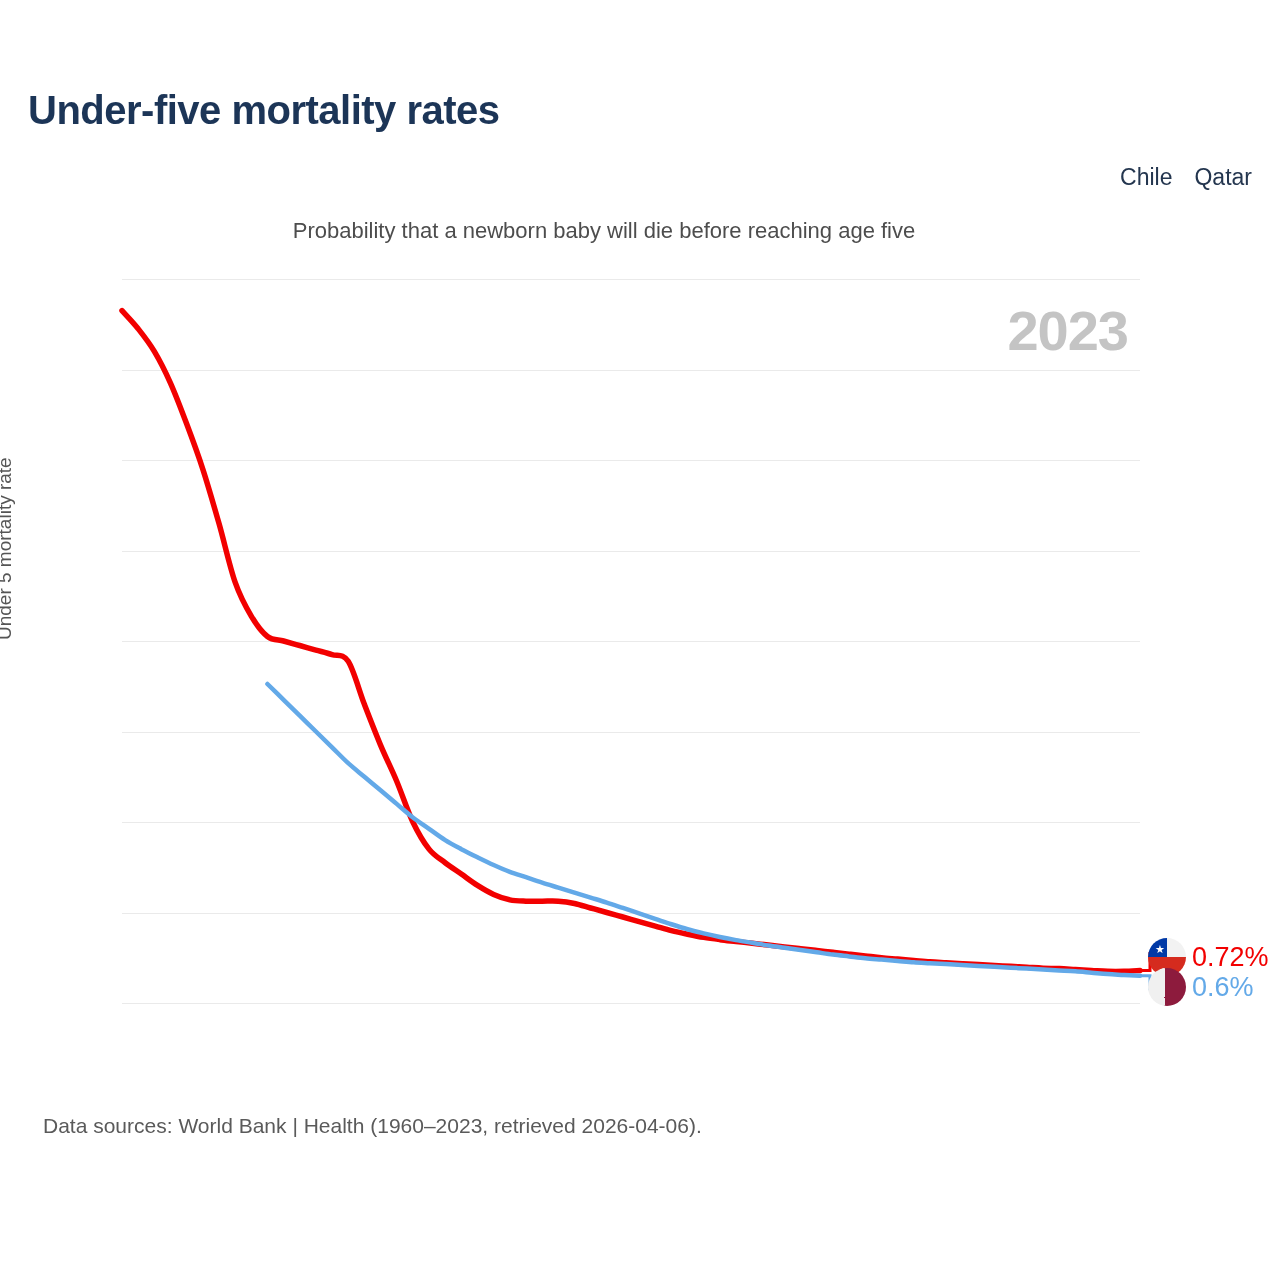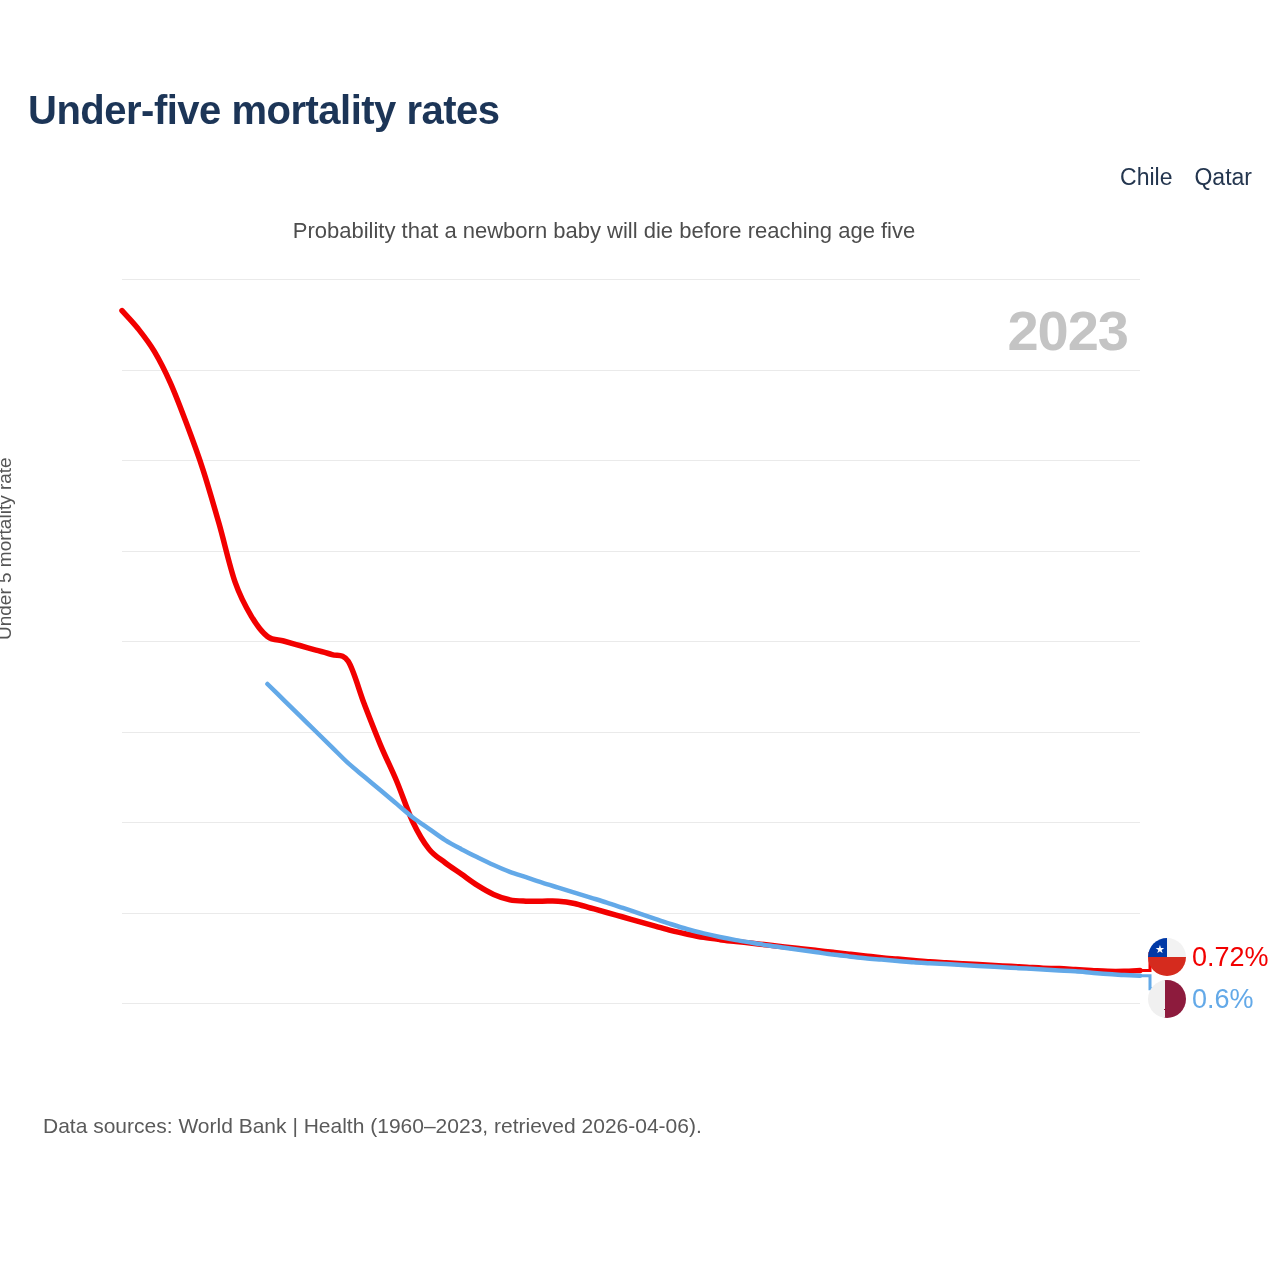--- a/index.html
+++ b/index.html
@@ -176,21 +176,21 @@
 <div class="endpoint-group" id="endpoint-chile" style="left:1148px; top:938px;">
   <span class="flag-circle flag-chile">
     <span class="fc-top-left"></span>
     <span class="fc-top-right"></span>
     <span class="fc-bottom"></span>
     <span class="fc-star">★</span>
   </span>
   <span class="endpoint-value" style="color:#f20000">0.72%</span>
 </div>
 
-<div class="endpoint-group" id="endpoint-qatar" style="left:1148px; top:968px;margin-top:12px;">
+<div class="endpoint-group" id="endpoint-qatar" style="left:1148px; top:968px;">
   <span class="flag-circle flag-qatar">
     <span class="fq-white"></span>
     <span class="fq-maroon"></span>
     <span class="fq-serrate">
         <span class="fq-tooth" style="top: 0%;"></span>
         <span class="fq-tooth" style="top: 11.1%;"></span>
         <span class="fq-tooth" style="top: 22.2%;"></span>
         <span class="fq-tooth" style="top: 33.3%;"></span>
         <span class="fq-tooth" style="top: 44.4%;"></span>
         <span class="fq-tooth" style="top: 55.5%;"></span>

